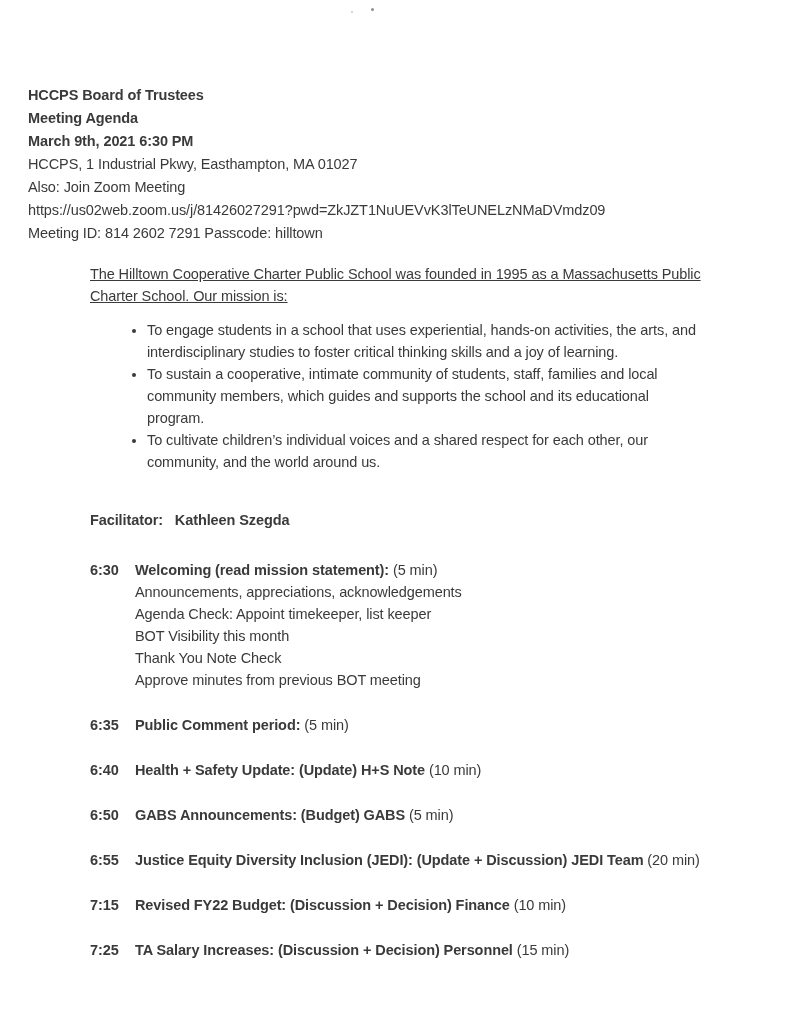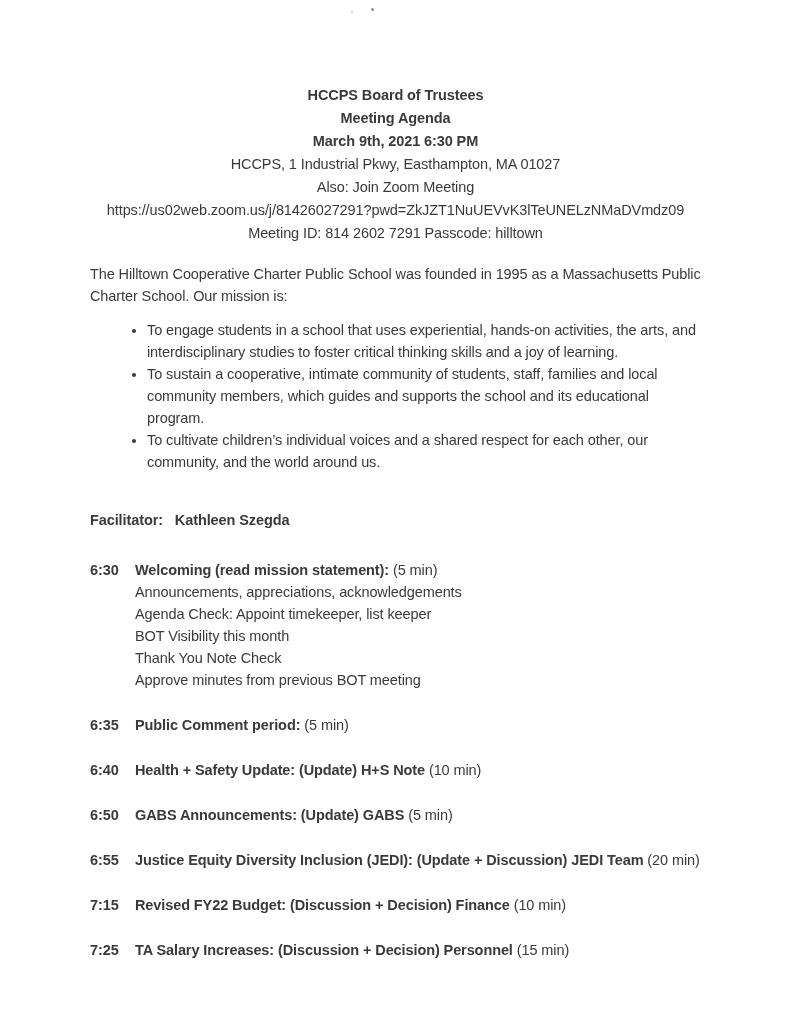--- a/index.html
+++ b/index.html
@@ -19,27 +19,28 @@
   .bold { font-weight: bold; }
   .artifact {
     position: absolute;
     background: #6a6a6a;
     border-radius: 50%;
   }
   .a1 { left: 371px; top: 8px; width: 3px; height: 3px; opacity: .75; }
   .a2 { left: 351px; top: 11px; width: 2px; height: 2px; opacity: .35; }
   .doc-header {
     padding-top: 84px;
-    text-align: center;
+    text-align: left;
     line-height: 23px;
+    padding-left: 28px;
   }
   .mission {
     margin: 18px 70px 0 90px;
   }
-  .mission .intro { margin: 0; }
+  .mission .intro { margin: 0; text-decoration: underline; }
   ul.bullets {
     margin: 12px;
     padding-left: 45px;
   }
   ul.bullets li {
     list-style-type: disc;
     padding-left: 0px;
     margin: 0;
     max-width: 560px;
   }
@@ -126,21 +127,21 @@
         <span data-name="agenda-duration">(10 min)</span>
       </span>
     </div>
     <div class="subs" data-name="agenda-subitems"></div>
   </div>
 
   <div class="agenda-item" data-name="agenda-item">
     <div class="row" data-name="agenda-item-row">
       <span class="time bold" data-name="agenda-time">6:50</span>
       <span class="title" data-name="agenda-title">
-        <span class="bold" data-name="agenda-title-text">GABS Announcements: (Update) GABS</span>
+        <span class="bold" data-name="agenda-title-text">GABS Announcements: (Budget) GABS</span>
         <span data-name="agenda-duration">(5 min)</span>
       </span>
     </div>
     <div class="subs" data-name="agenda-subitems"></div>
   </div>
 
   <div class="agenda-item" data-name="agenda-item">
     <div class="row" data-name="agenda-item-row">
       <span class="time bold" data-name="agenda-time">6:55</span>
       <span class="title" data-name="agenda-title">

